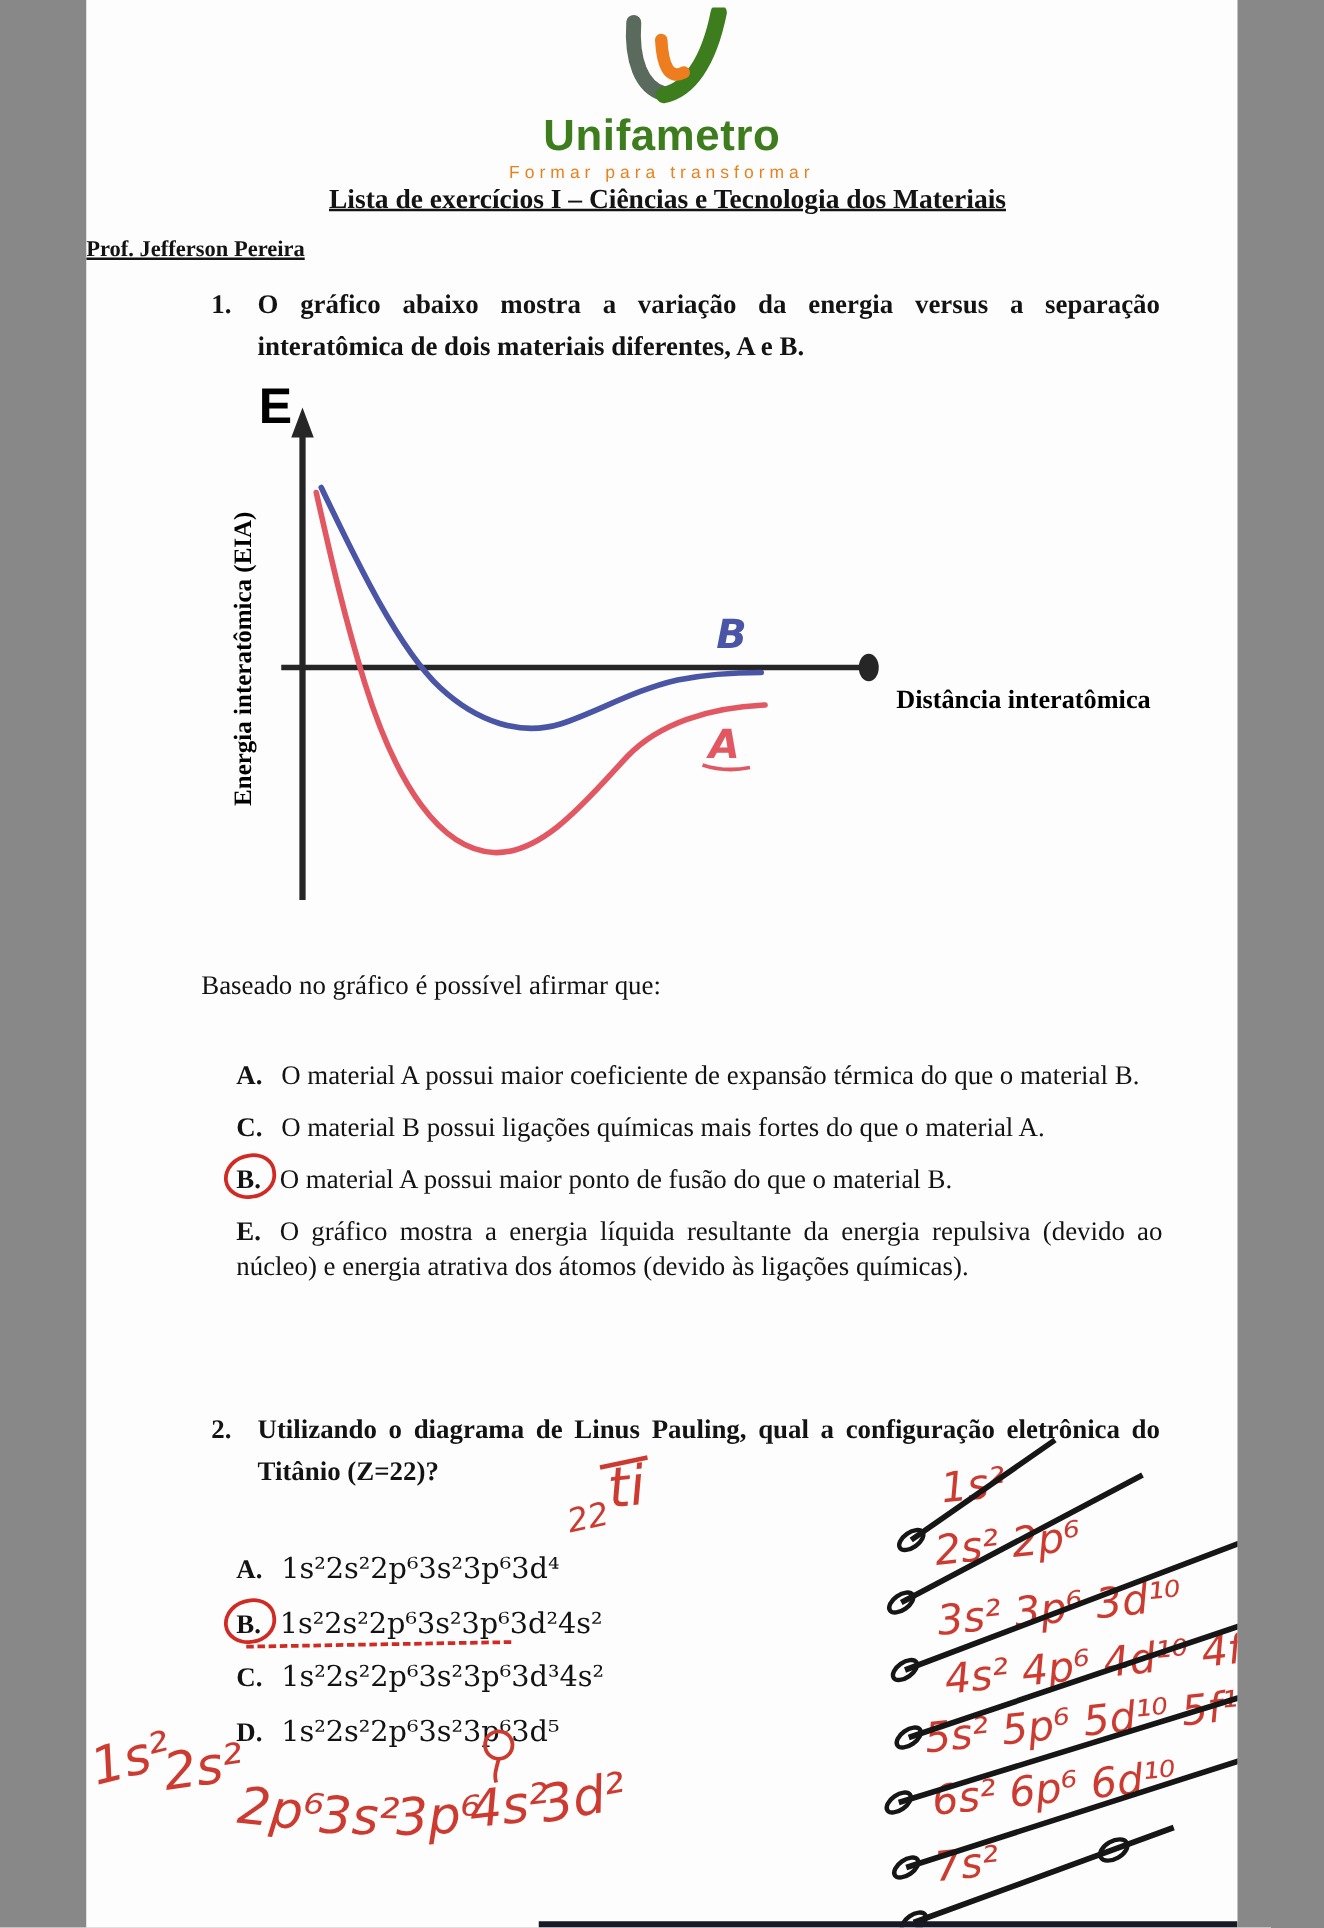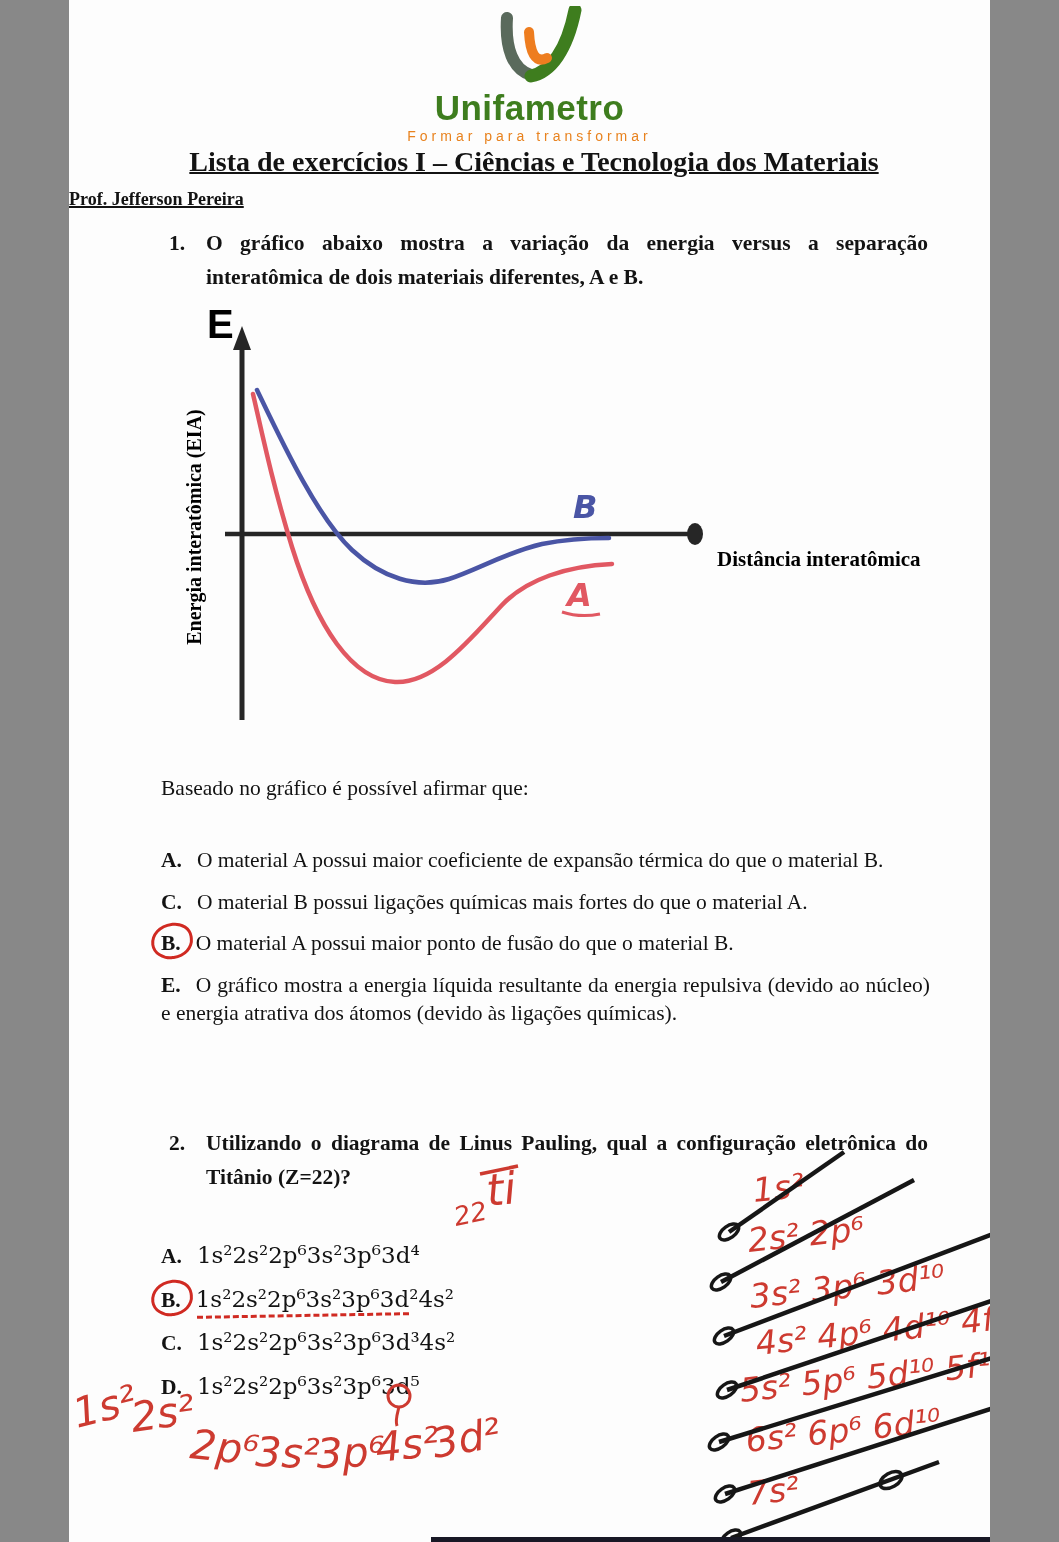--- a/index.html
+++ b/index.html
@@ -14,42 +14,42 @@
     font-family:"Liberation Sans", sans-serif; font-weight:bold; font-size:35px;
     color:#3e7d1e; letter-spacing:0.5px; line-height:1.0;
   }
   .logo-tagline {
     font-family:"Liberation Sans", sans-serif; font-size:14px; color:#e8821e;
     letter-spacing:4px; margin-top:3px;
   }
   
   .doc-title {
     position:absolute; top:146px; left:0; right:4px; text-align:center;
-    font-weight:bold; font-size:28px; text-decoration:underline;
+    font-weight:bold; font-size:22px; text-decoration:underline;
     text-decoration-thickness:2px;
     padding-left:13px;
   }
   .doc-subtitle {
     position:absolute; top:189px; left:0; right:0; text-align:left;
     font-weight:bold; font-size:18px; text-decoration:underline;
     text-decoration-thickness:2px;
   }
   
   .question { position:absolute; display:flex; gap:13px; font-weight:bold;
     font-size:21.5px; line-height:1.6; }
   .q1 { top:226px; left:100px; right:62px; }
   .q2 { top:1126px; left:100px; right:62px; }
   .qnum { min-width:24px; }
   .qtext { flex:1; text-align:justify; }
   
   .prompt { position:absolute; top:776px; left:92px; right:62px; font-size:21.5px; }
   .options { position:absolute; font-size:21.5px; }
   .options-q1 { top:846px; left:92px; right:60px; }
   .options-q2 { top:1240px; left:92px; right:430px; }
-  .opt { margin-bottom:13px; line-height:1.33; text-align:justify; }
+  .opt { margin-bottom:13px; line-height:1.33; text-align:justify;margin-left:28px; }
   .opt .letter { font-weight:bold; margin-right:15px; }
   .config { font-family:"DejaVu Serif", serif; font-size:23px; }
   
   .circle-letter { position:relative; display:inline-block; }
   .circle-letter .ring {
     position:absolute; left:-10px; top:-6px; width:42px; height:36px;
     border:3px solid #d02a22; border-radius:55% 45% 52% 48%;
     transform:rotate(-7deg); pointer-events:none;
   }
   .red-dashes {

